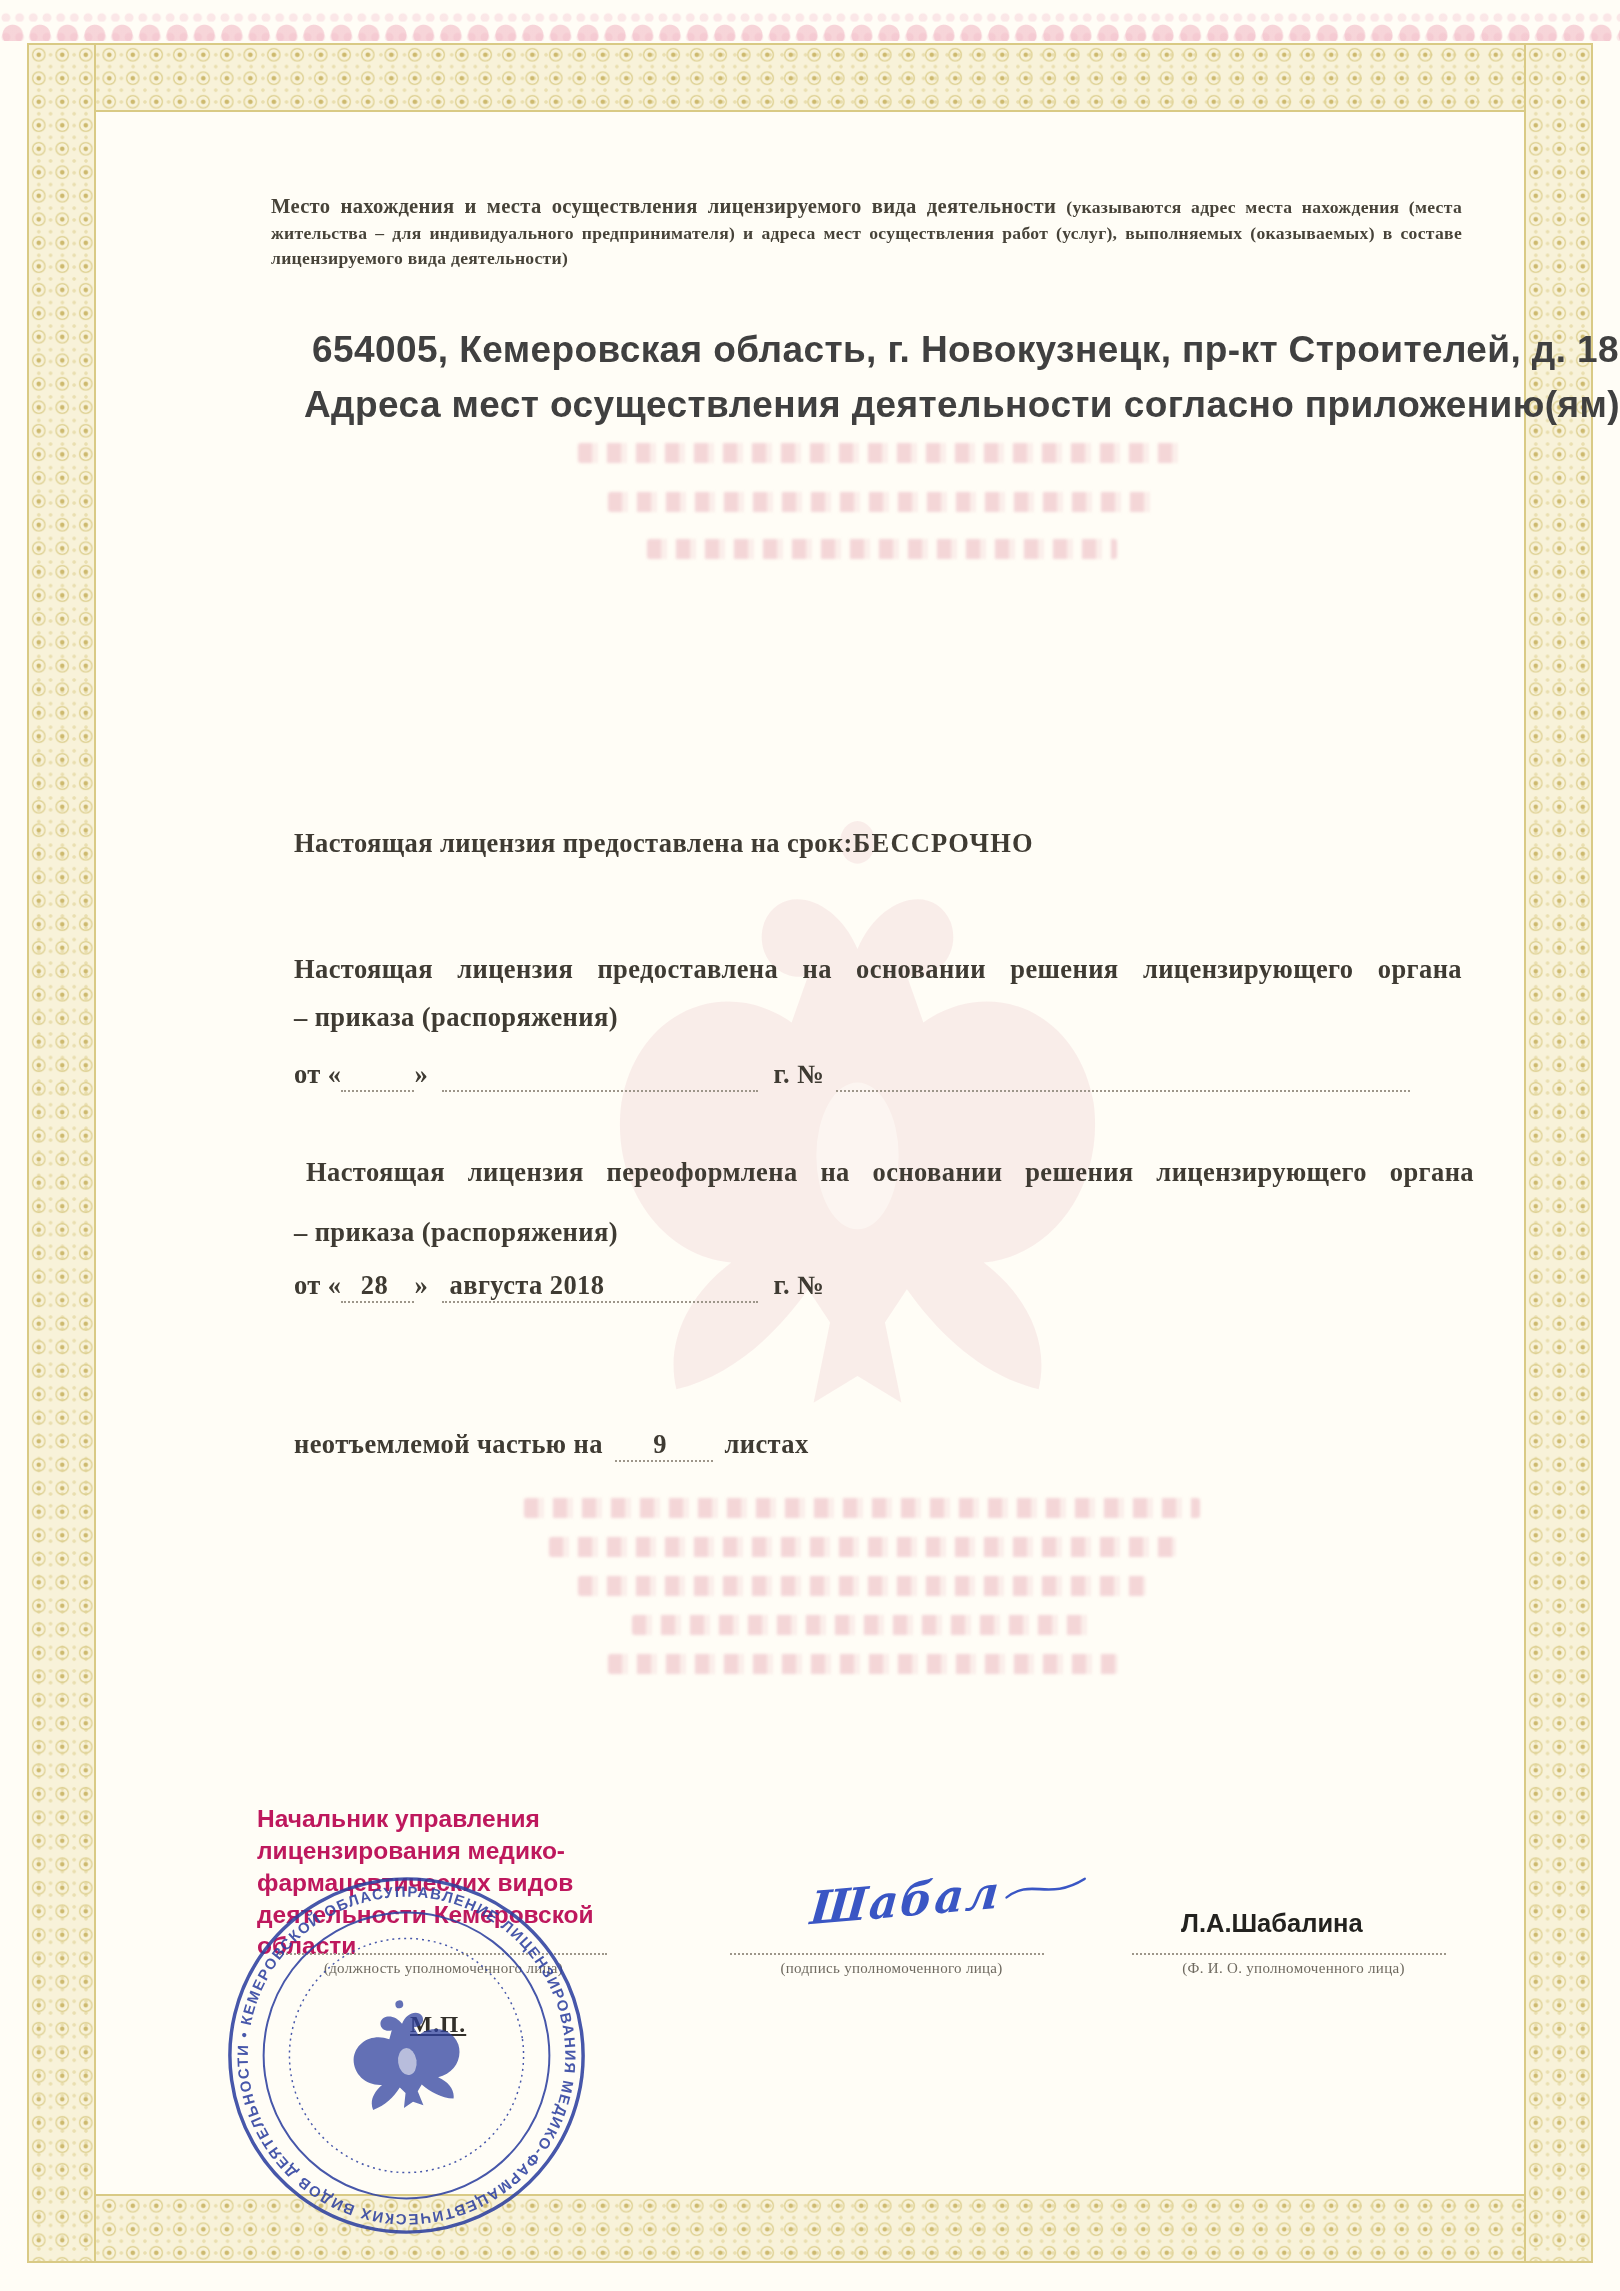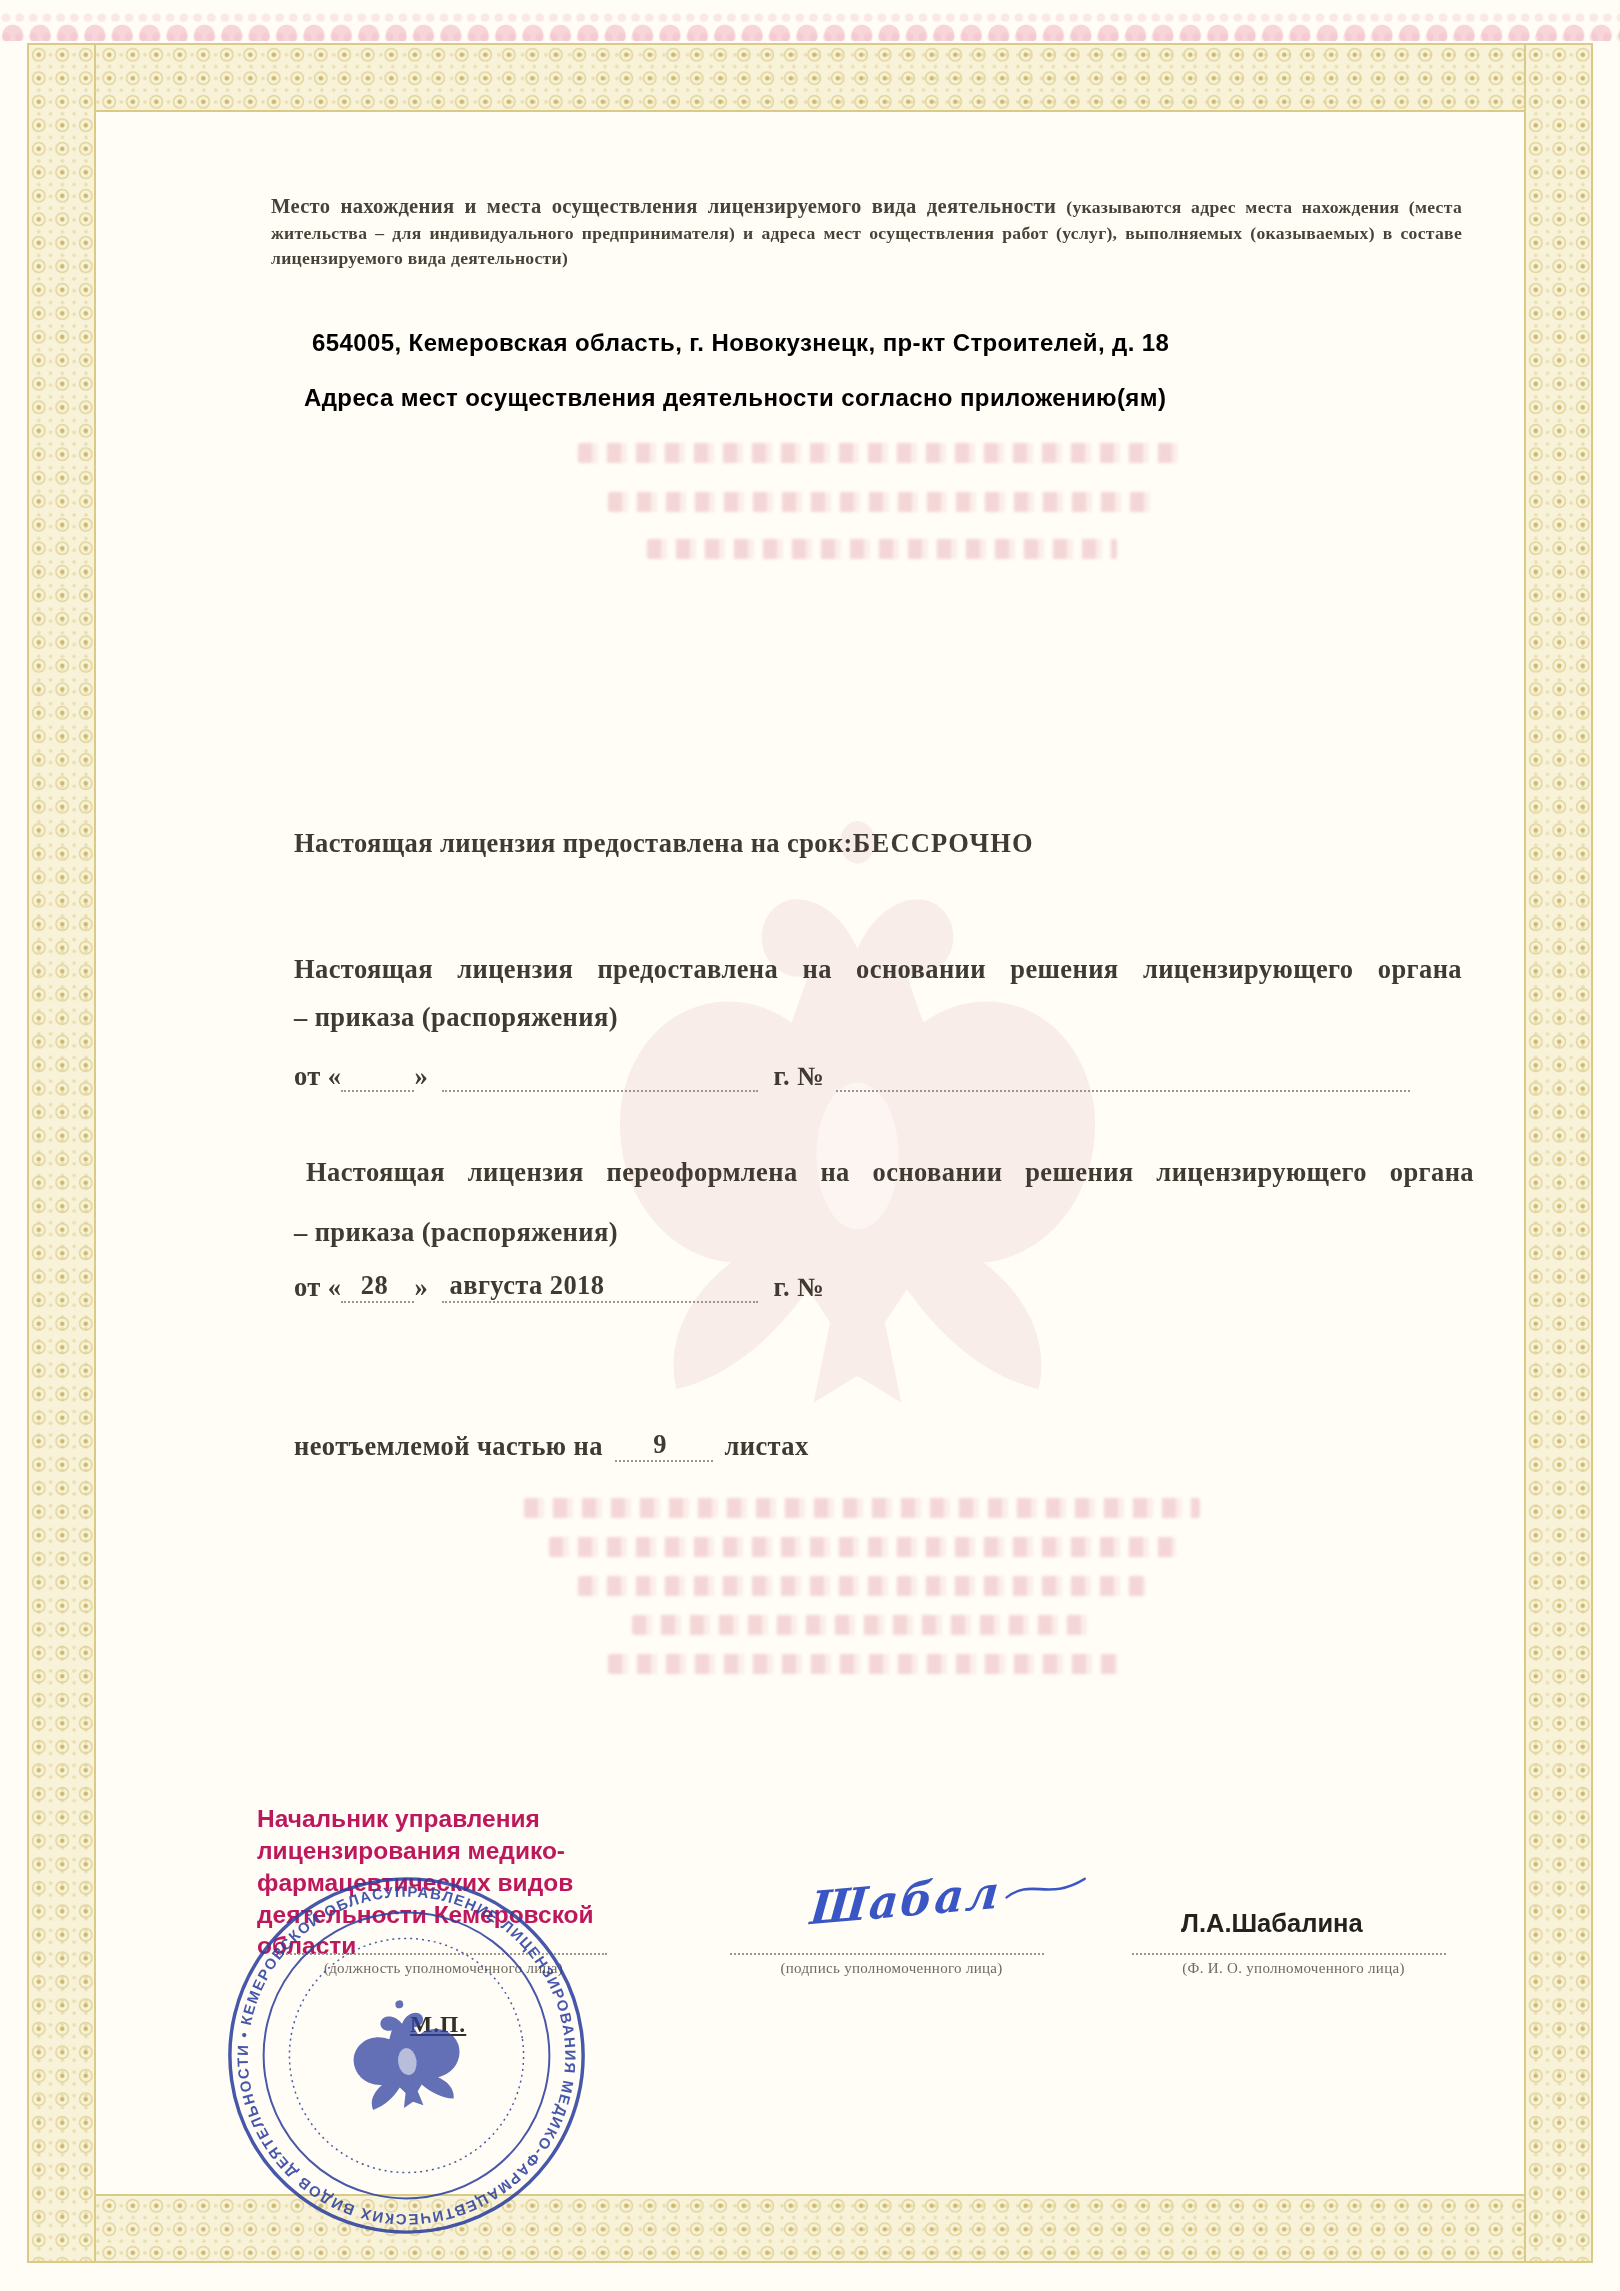--- a/index.html
+++ b/index.html
@@ -40,26 +40,26 @@
     position:absolute; height:19.6px; border-radius:2.9px; filter:blur(1.4px);
     background:repeating-linear-gradient(90deg, rgba(226,150,166,.38) 0 13.7px, rgba(226,150,166,.14) 13.7px 19.6px, rgba(226,150,166,0) 19.6px 29px);
   }
 
   
   .abs { position:absolute; }
   .header { left:271px; top:192px; width:1191px; color:#474339; text-align:justify; font-weight:bold; line-height:1.42; letter-spacing:0.3px; }
   .header .lead { font-size:20.6px; }
   .header .note { font-size:17.6px; }
 
-  .addr { font-family:"Liberation Sans", sans-serif; font-weight:bold; font-size:24px; color:#000000; letter-spacing:0.4px; }
+  .addr { font-family:"Liberation Sans", sans-serif; font-weight:bold; font-size:37px; color:#404040; letter-spacing:0.4px; }
 
   .legal { font-weight:bold; font-size:26.5px; color:#3f3b33; letter-spacing:0.4px; }
   .stretch { width:1168px; text-align:justify; text-align-last:justify; }
 
-  .frow { display:flex; align-items:flex-end; }
+  .frow { display:flex; align-items:flex-start; }
   .slot { display:inline-block; border-bottom:2px dotted #9d968a; white-space:nowrap; }
   .w74 { width:73px; text-align:center; }
   .w322 { width:316px; padding-left:7.8px; }
   .w586 { width:574px; padding-left:147px; }
   .w100 { width:98px; text-align:center; }
   .m12 { margin-left:11.8px; } .m14 { margin-left:13.7px; } .m16 { margin-left:15.7px; } .m95 { }
 
   .position-block { left:257px; top:1803px; width:358px; font-family:"Liberation Sans", sans-serif; font-weight:bold; font-size:24.5px; line-height:1.3; color:#be185d; }
   .name-block { left:1181px; top:1909px; font-family:"Liberation Sans", sans-serif; font-weight:bold; font-size:25.5px; color:#23221f; }
   .caption { position:absolute; top:1960px; width:323px; text-align:center; font-size:15px; color:#6f6a60; letter-spacing:0.3px; }

